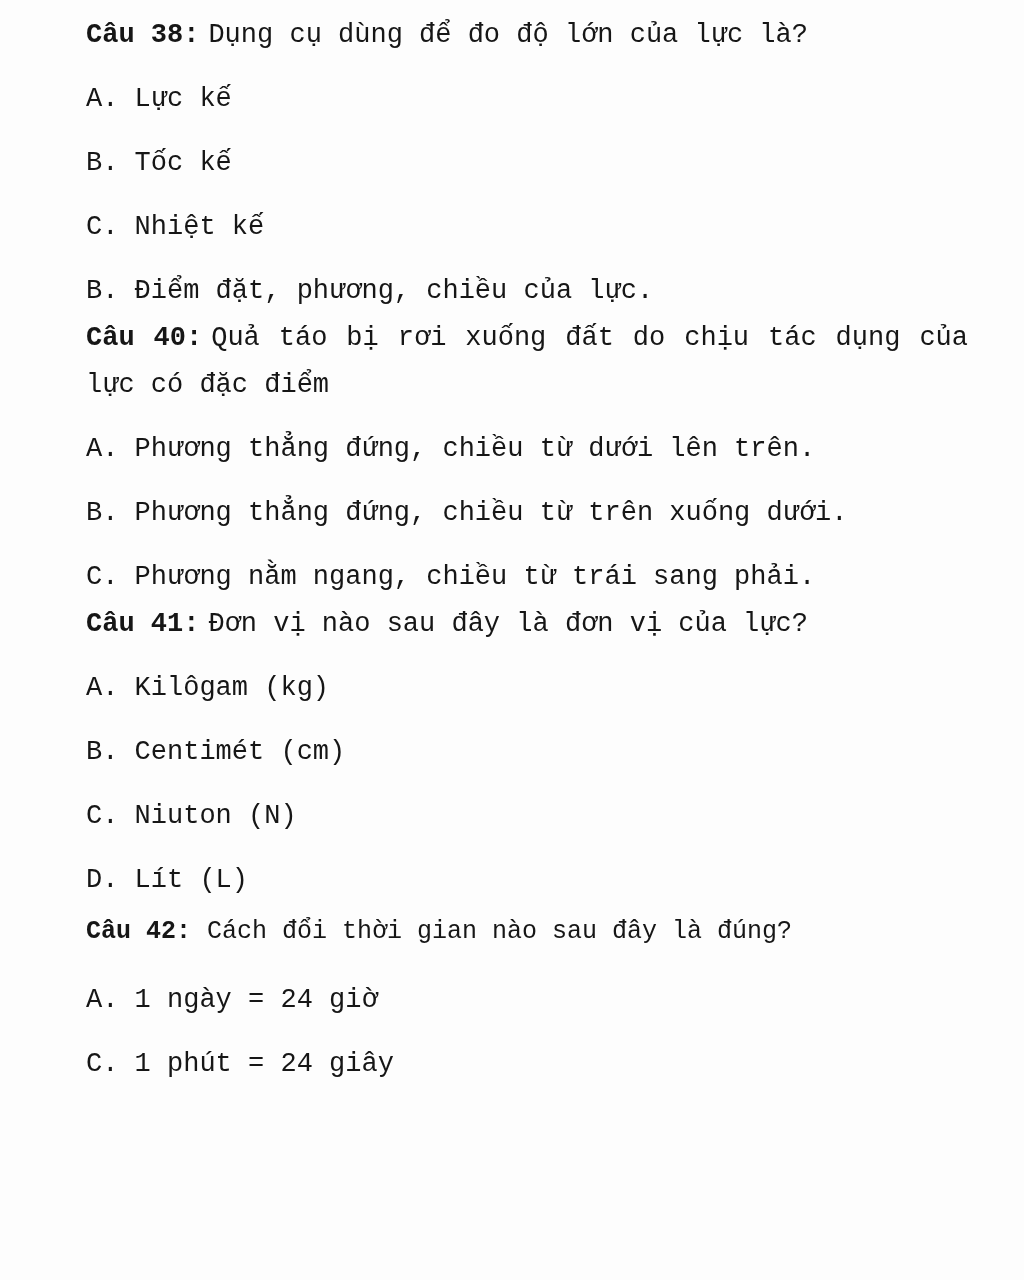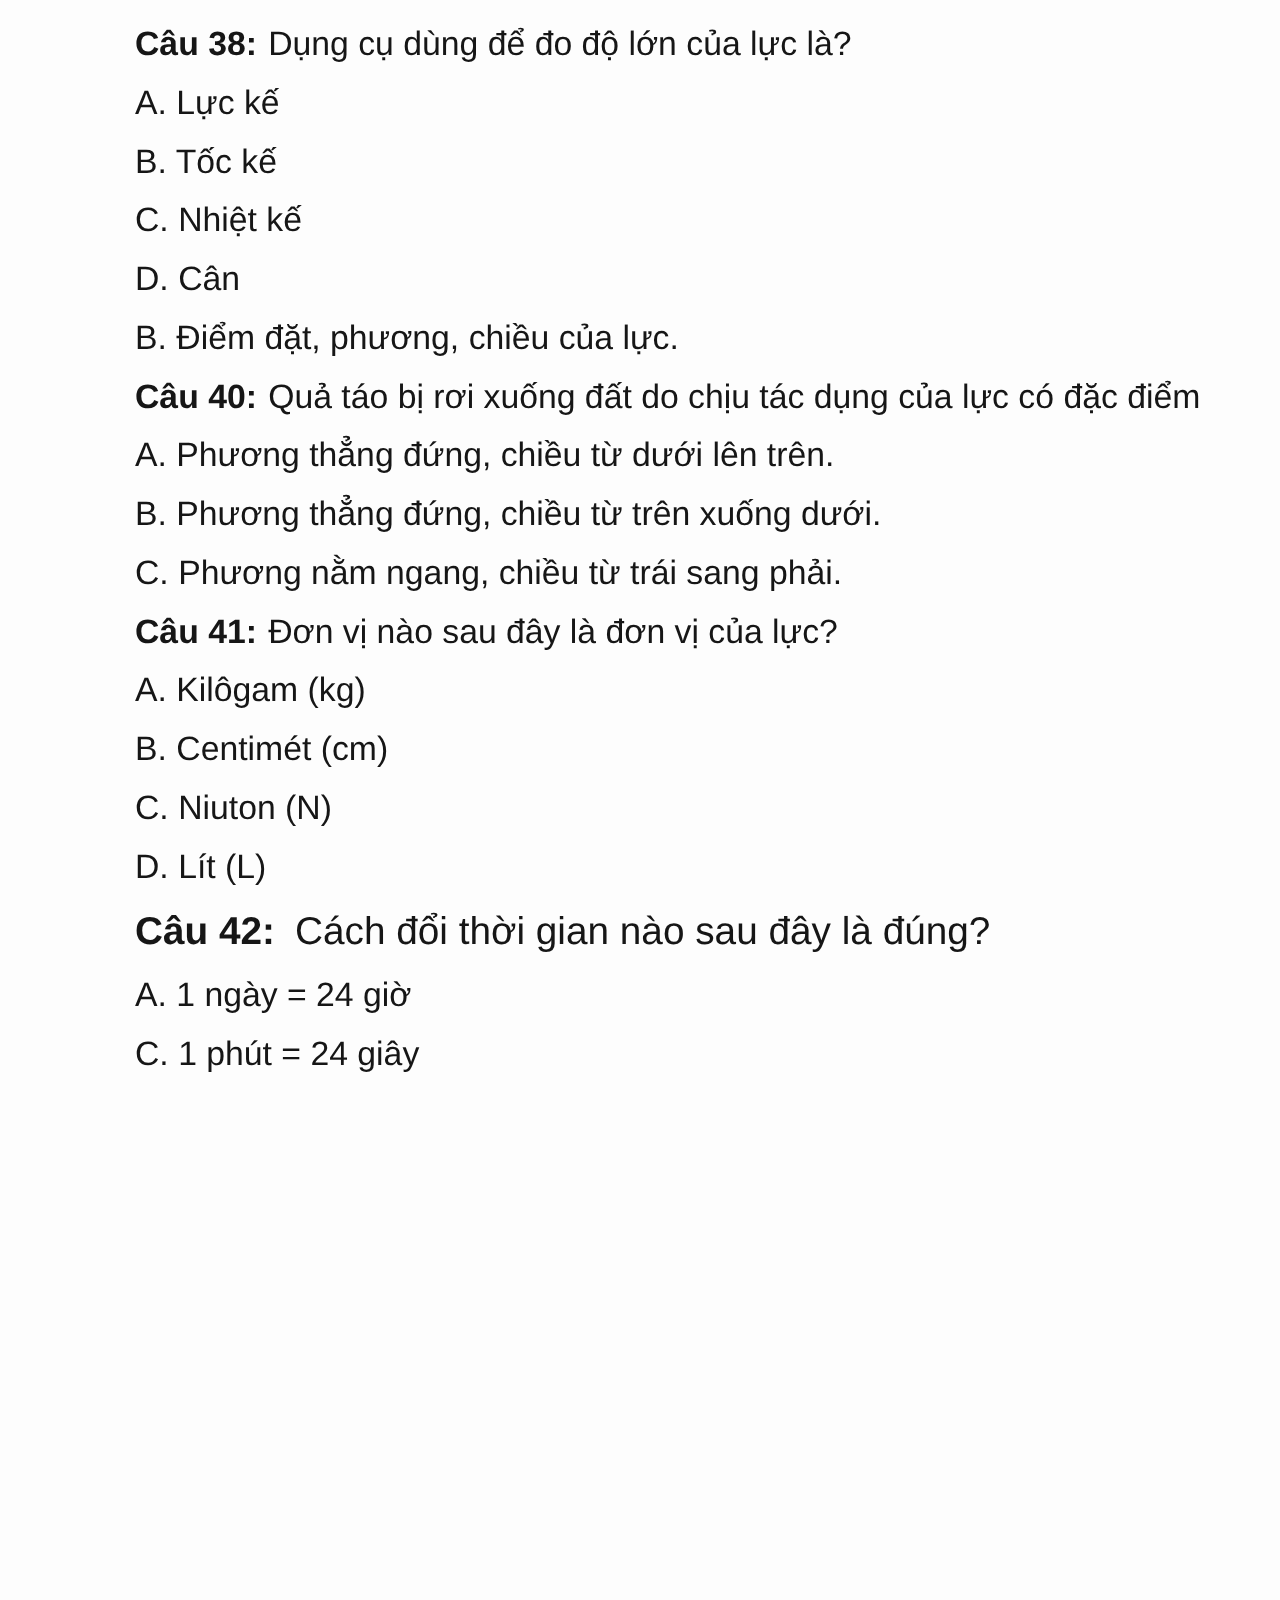--- a/index.html
+++ b/index.html
@@ -7,56 +7,56 @@
     padding: 0;
     width: 1024px;
     height: 1280px;
     overflow: hidden;
     background: #fdfdfd;
   }
   .page {
     box-sizing: border-box;
     width: 1024px;
     height: 1012px;
-    padding: 12px 56px 0 108px;
-    font-family: Liberation Sans, sans-serif;
+    padding: 12px 56px 0 86px;
+    font-family: Liberation Mono, monospace;
     color: #161616;
     font-size: 27px;
     line-height: 47px;
   }
   p { margin: 0; }
   .q-header {
     text-align: justify;
   }
   .q-label {
     font-weight: bold;
     margin-right: 9px;
   }
   .q-header.large {
-    font-size: 31px;
+    font-size: 25px;
     line-height: 56px;
   }
   .q-header.large .q-label {
     margin-right: 16px;
   }
   .option {
     white-space: nowrap;
+    margin-top: 17px;
   }
 </style>
 </head>
 <body>
 
 <div class="page">
 
   <section>
     <p class="q-header"><span class="q-label">Câu 38:</span><span>Dụng cụ dùng để đo độ lớn của lực là?</span></p>
     <p class="option">A. Lực kế</p>
     <p class="option">B. Tốc kế</p>
     <p class="option">C. Nhiệt kế</p>
-    <p class="option">D. Cân</p>
   </section>
 
   <section>
     <p class="option">B. Điểm đặt, phương, chiều của lực.</p>
   </section>
 
   <section>
     <p class="q-header"><span class="q-label">Câu 40:</span><span>Quả táo bị rơi xuống đất do chịu tác dụng của lực có đặc điểm</span></p>
     <p class="option">A. Phương thẳng đứng, chiều từ dưới lên trên.</p>
     <p class="option">B. Phương thẳng đứng, chiều từ trên xuống dưới.</p>

